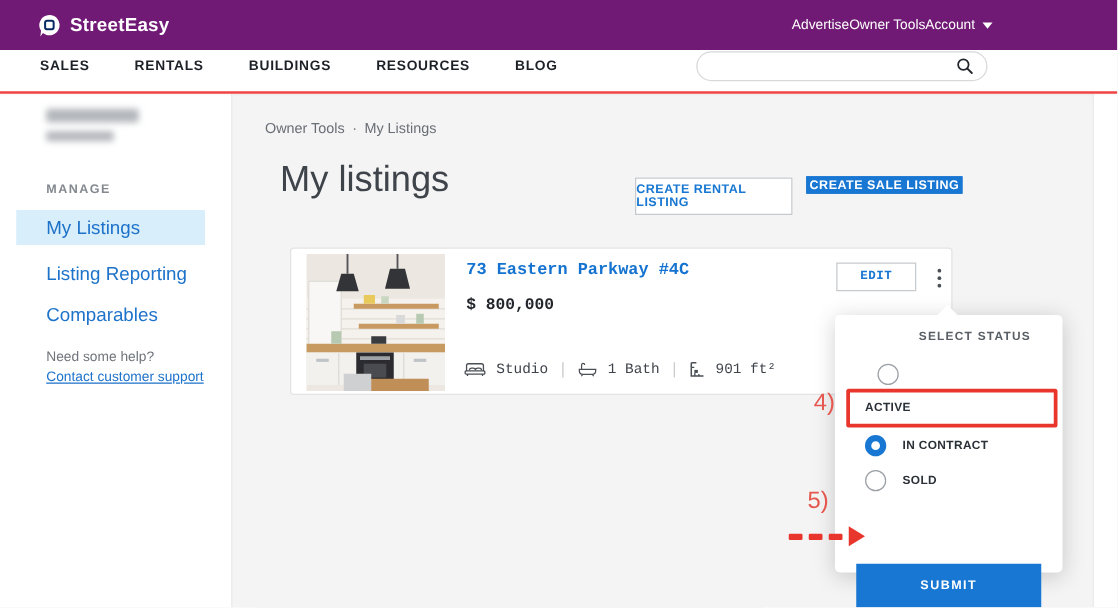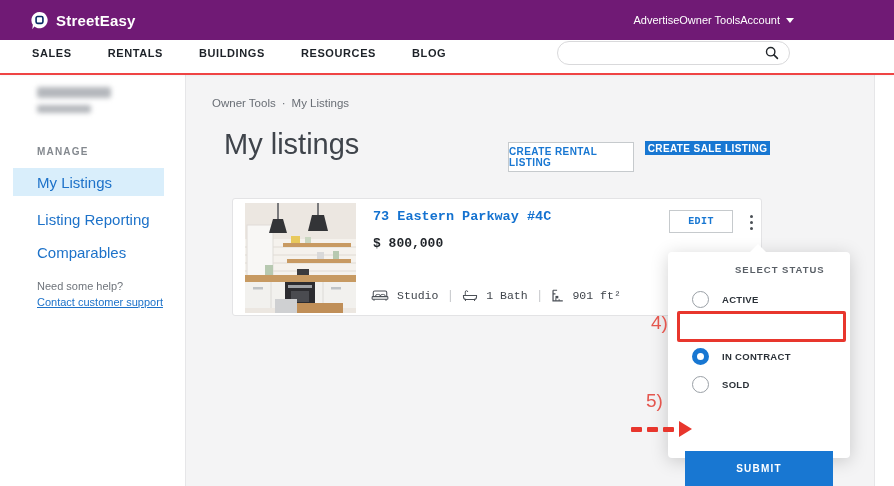--- a/index.html
+++ b/index.html
@@ -78,21 +78,21 @@
 
   
   .popup { position:absolute; left:668px; top:252px; width:182px; height:206px; background:#fff;
            border-radius:4px; box-shadow:0 3px 18px rgba(0,0,0,.18); z-index:10; }
   .popup-caret { position:absolute; left:82px; top:-8px; width:0; height:0;
                  border-left:8px solid transparent; border-right:8px solid transparent;
                  border-bottom:8px solid #fff; }
   .popup-title { position:absolute; left:36px; top:12px; font-size:9.5px; font-weight:bold;
                  color:#595f66; letter-spacing:1px;margin-left:31px; }
   .radio-row { position:absolute; left:24px; display:flex; align-items:center; gap:13px; cursor:pointer; }
-  .rr-0 { top:39px; } .rr-1 { top:67px; } .rr-2 { top:96px; } .rr-3 { top:124px; }
+  .rr-0 { top:39px;flex-direction:column; } .rr-1 { top:67px; } .rr-2 { top:96px; } .rr-3 { top:124px; }
   .radio { width:17px; height:17px; border:1px solid #9aa0a6; border-radius:50%; background:#fff;
            flex:0 0 auto; }
   .radio.checked { border:5px solid #1877d2; }
   .radio-label { font-size:9.5px; font-weight:bold; color:#2b3138; letter-spacing:.3px; white-space:nowrap; }
   .btn-submit { position:absolute; left:17px; top:155px; width:148px; height:35px; background:#1877d2;
                 color:#fff; font-size:10px; letter-spacing:1.2px;margin-top:44px; }
 
   
   .anno-box { position:absolute; left:677px; top:311px; width:169px; height:31px;
               border:3px solid #e8362d; border-radius:2px; z-index:12; pointer-events:none; }

